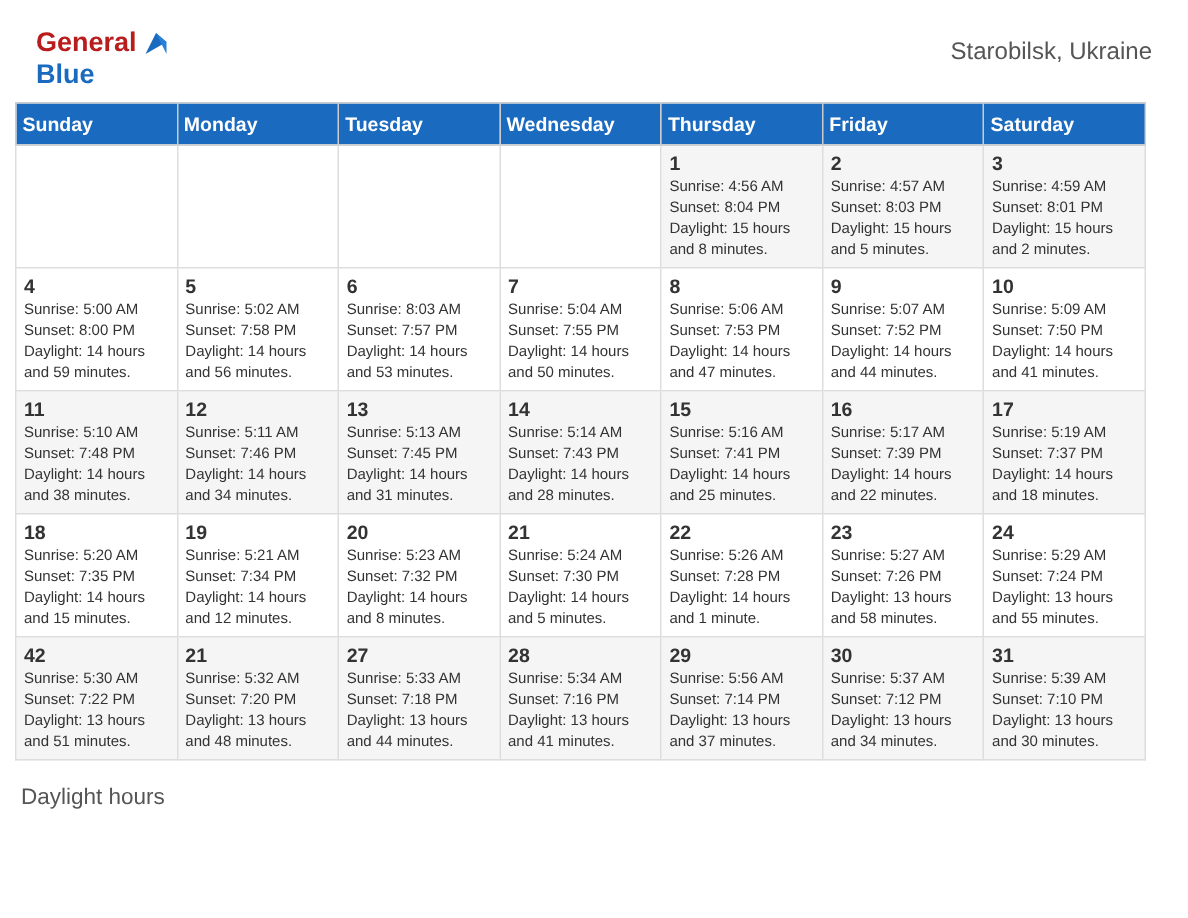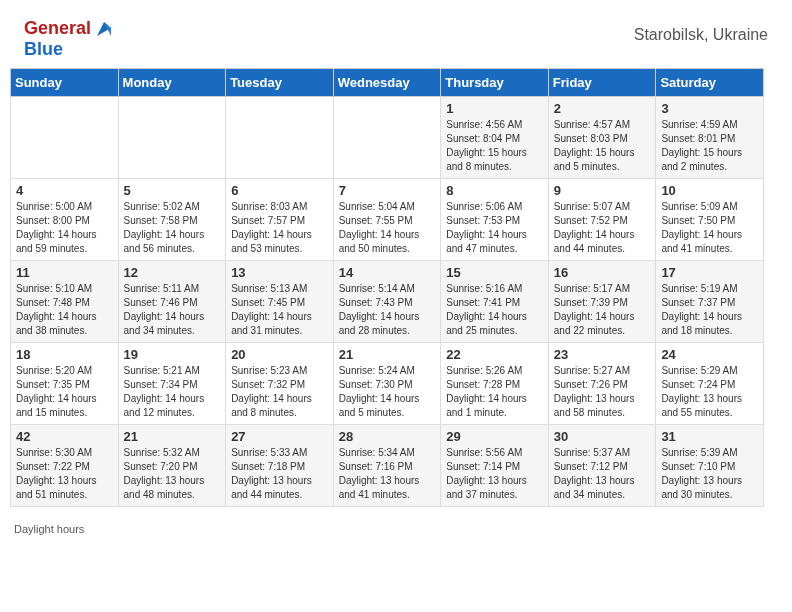--- a/index.html
+++ b/index.html
@@ -93,21 +93,21 @@
     .day-info {
       font-size: 10px;
       color: #333;
       line-height: 1.4;
     }
     .empty-cell {
       background: #fff !important;
     }
     .footer-note {
       padding: 6px 14px;
-      font-size: 11px;
+      font-size: 15px;
       color: #555;
     }
   </style>
 </head>
 <body>
 
 <div class="header">
   <div class="logo">
     <div>
       <div style="display:flex;align-items:center;">

